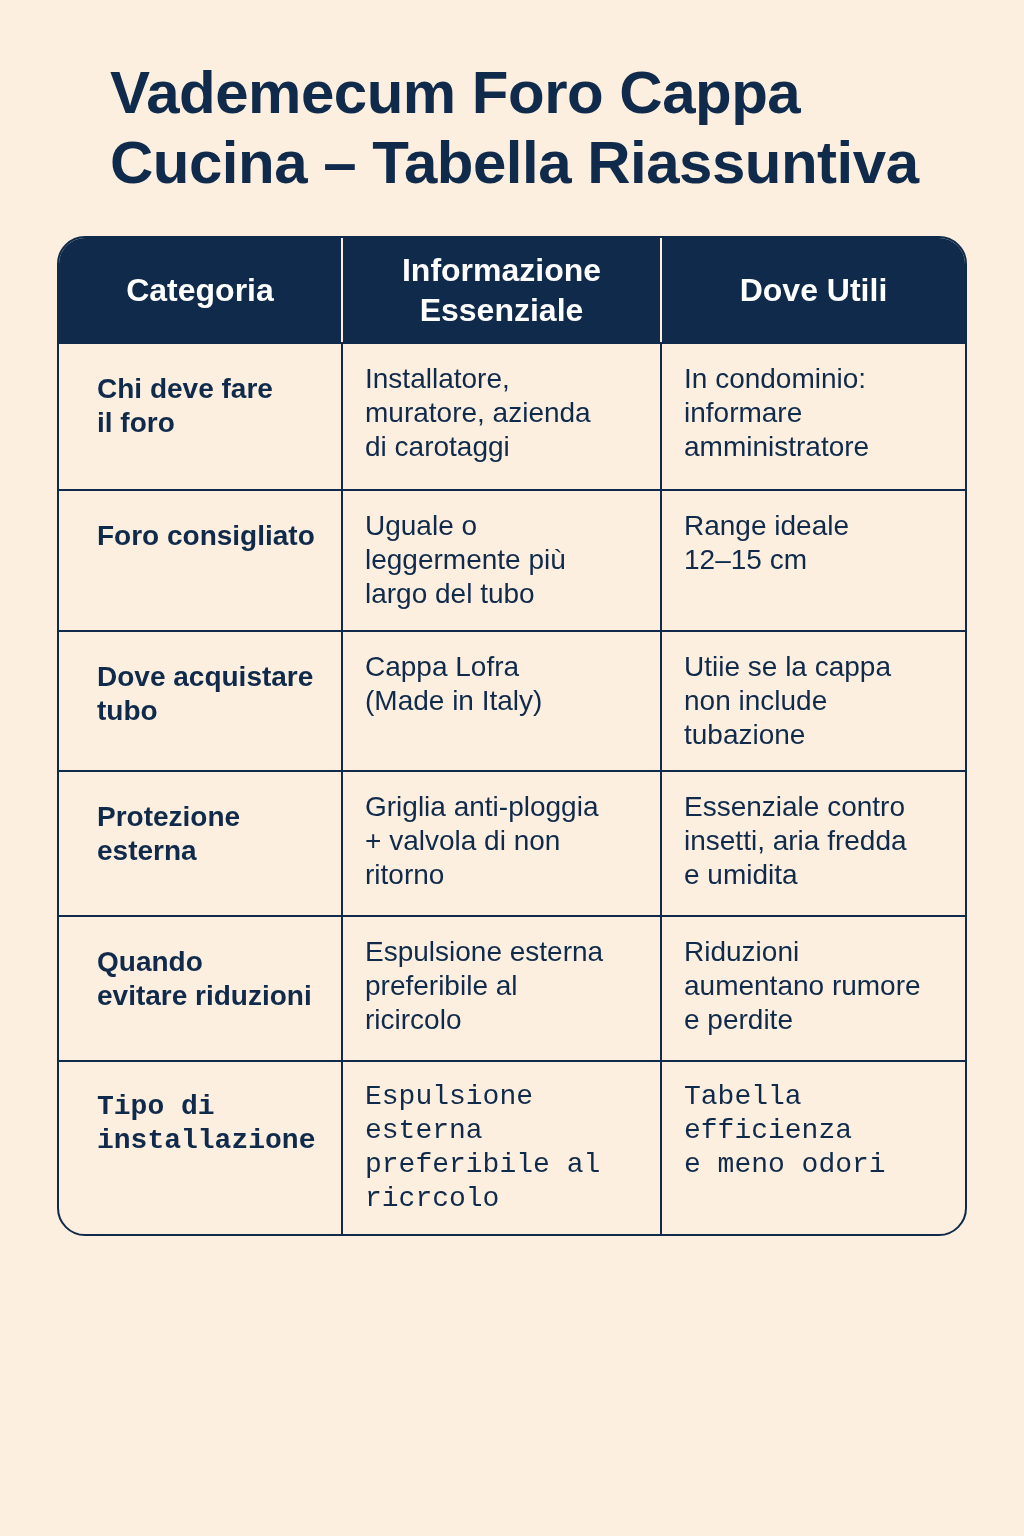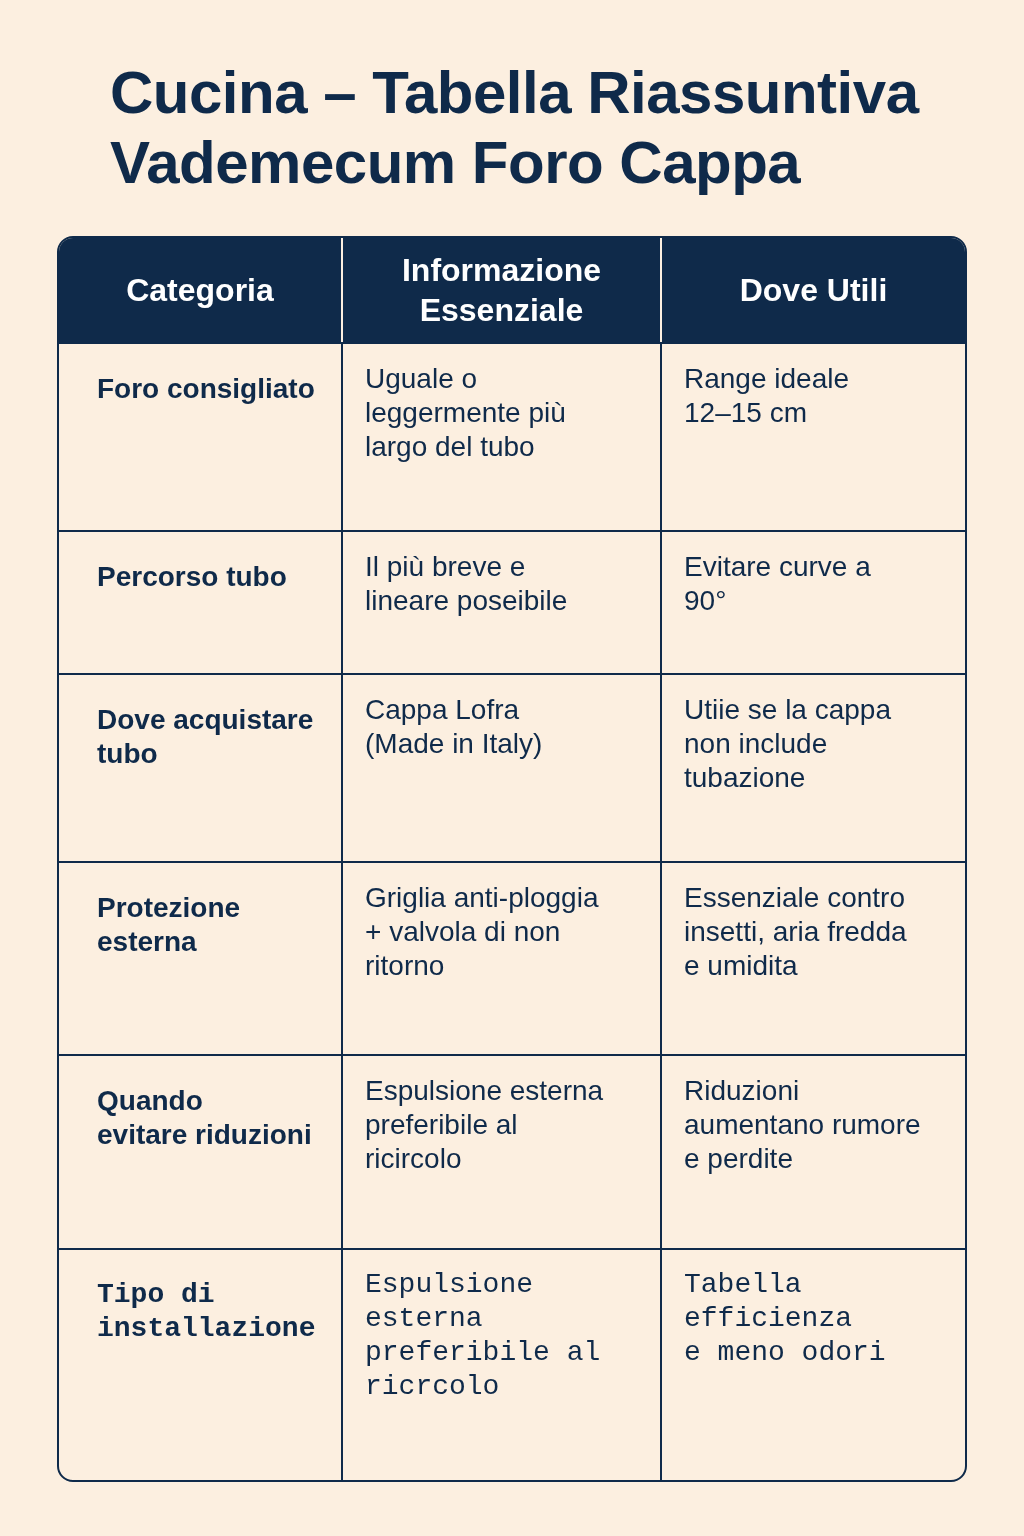--- a/index.html
+++ b/index.html
@@ -17,23 +17,23 @@
       font-family:"Liberation Sans", sans-serif;
       font-weight:700;
       font-size:60px;
       line-height:70px;
       color:#0f2a4a;
       letter-spacing:-0.5px;
     }
     .title span { display:block; }
     .table-wrap {
       position:absolute; left:57px; top:236px;
-      width:910px; height:1246px;
+      width:910px; height:1000px;
       border:2px solid #0f2a4a;
-      border-radius:16px;
+      border-radius:28px;
       overflow:hidden;
       background:#fcefe0;
       box-sizing:border-box;
     }
     table {
       border-collapse:collapse;
       width:100%; height:100%;
       table-layout:fixed;
     }
     col.c1 { width:283px; }
@@ -64,67 +64,70 @@
     td:first-child { border-left:none; padding-left:38px; font-weight:700; font-size:28px; }
     td:last-child { border-right:none; }
     tr:last-child td { border-bottom:none;font-family:Liberation Mono, monospace; }
     td.cat { padding-top:28px; }
     td .line { display:block; }
   </style>
 </head>
 <body>
 
 <h1 class="title">
+  <span>Vademecum Foro Cappa</span>
   <span>Cucina – Tabella Riassuntiva</span>
-  <span>Vademecum Foro Cappa</span>
 </h1>
 
 <div class="table-wrap">
   <table>
     <colgroup>
         <col class="c1">
         <col class="c2">
         <col class="c3">
       </colgroup>
     <thead>
       <tr>
         <th>Categoria</th>
         <th>
           <span style="display:block">Informazione</span>
           <span style="display:block">Essenziale</span>
         </th>
         <th>Dove Utili</th>
       </tr>
     </thead>
     <tbody id="tbody">
+        <tr style="height: 140px;">
+          <td class="cat">
+            <span class="line">Chi deve fare</span>
+            <span class="line">il foro</span>
+          </td>
+          <td>
+            <span class="line">Installatore,</span>
+            <span class="line">muratore, azienda</span>
+            <span class="line">di carotaggi</span>
+          </td>
+          <td>
+            <span class="line">In condominio:</span>
+            <span class="line">informare</span>
+            <span class="line">amministratore</span>
+          </td>
+        </tr>
         <tr style="height: 134px;">
           <td class="cat">
             <span class="line">Foro consigliato</span>
           </td>
           <td>
             <span class="line">Uguale o</span>
             <span class="line">leggermente più</span>
             <span class="line">largo del tubo</span>
           </td>
           <td>
             <span class="line">Range ideale</span>
             <span class="line">12–15 cm</span>
-          </td>
-        </tr>
-        <tr style="height: 102px;">
-          <td class="cat">
-            <span class="line">Percorso tubo</span>
-          </td>
-          <td>
-            <span class="line">Il più breve e</span>
-            <span class="line">lineare poseibile</span>
-          </td>
-          <td>
-            <span class="line">Evitare curve a</span>
-            <span class="line">90°</span>
           </td>
         </tr>
         <tr style="height: 134px;">
           <td class="cat">
             <span class="line">Dove acquistare</span>
             <span class="line">tubo</span>
           </td>
           <td>
             <span class="line">Cappa Lofra</span>
             <span class="line">(Made in Italy)</span>

